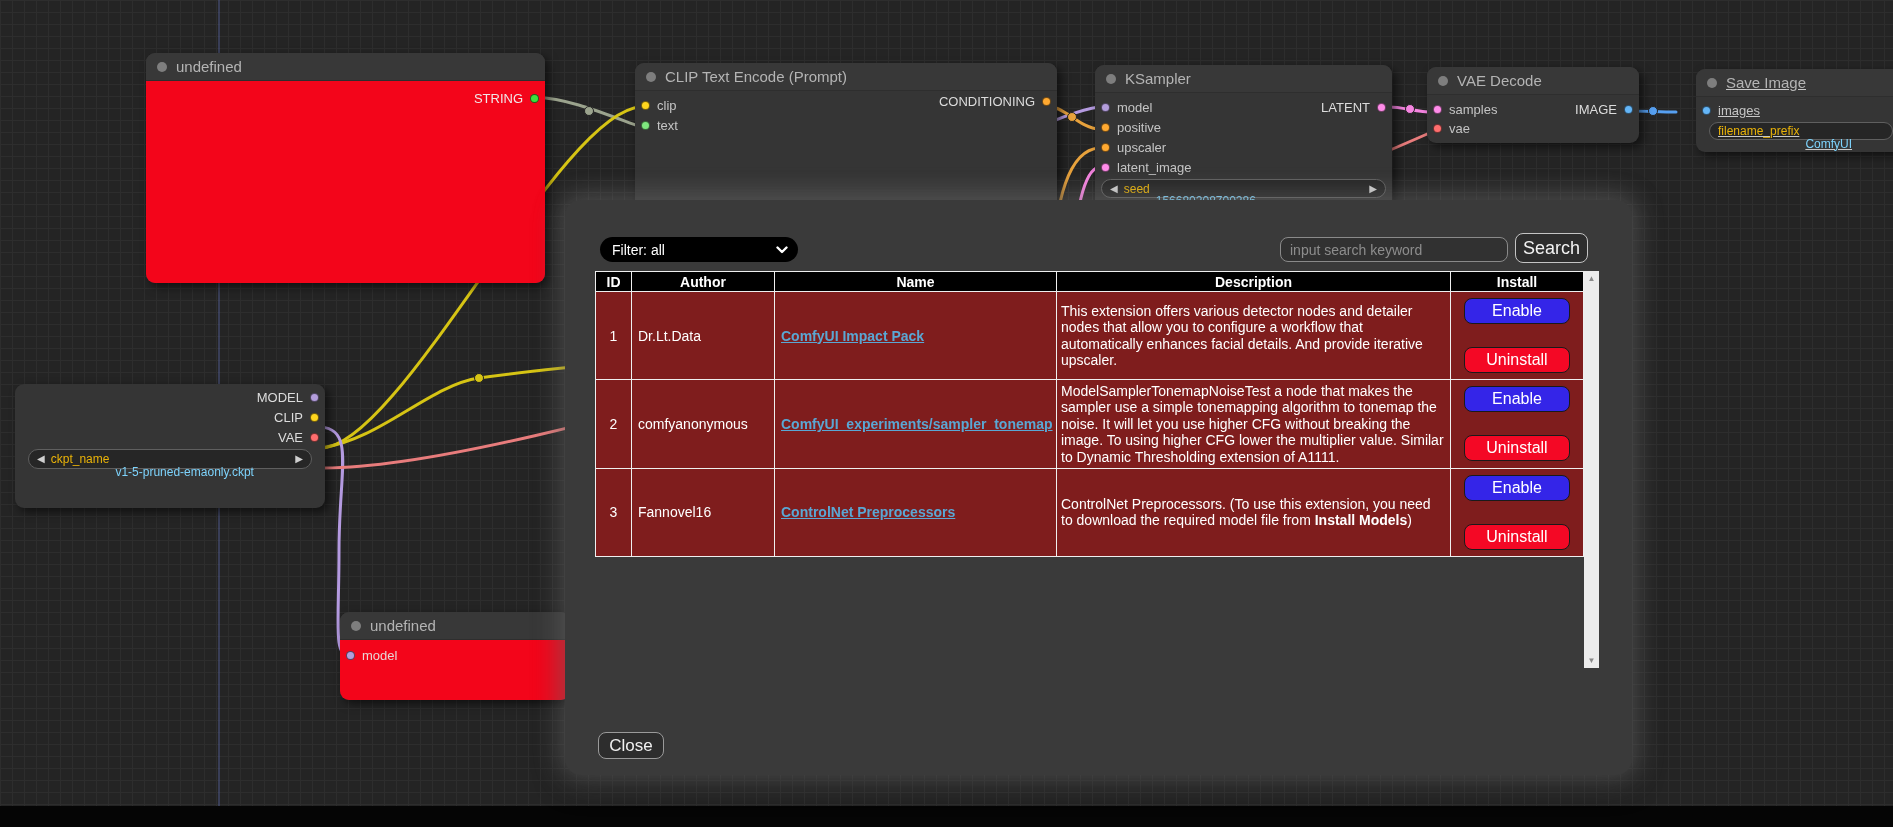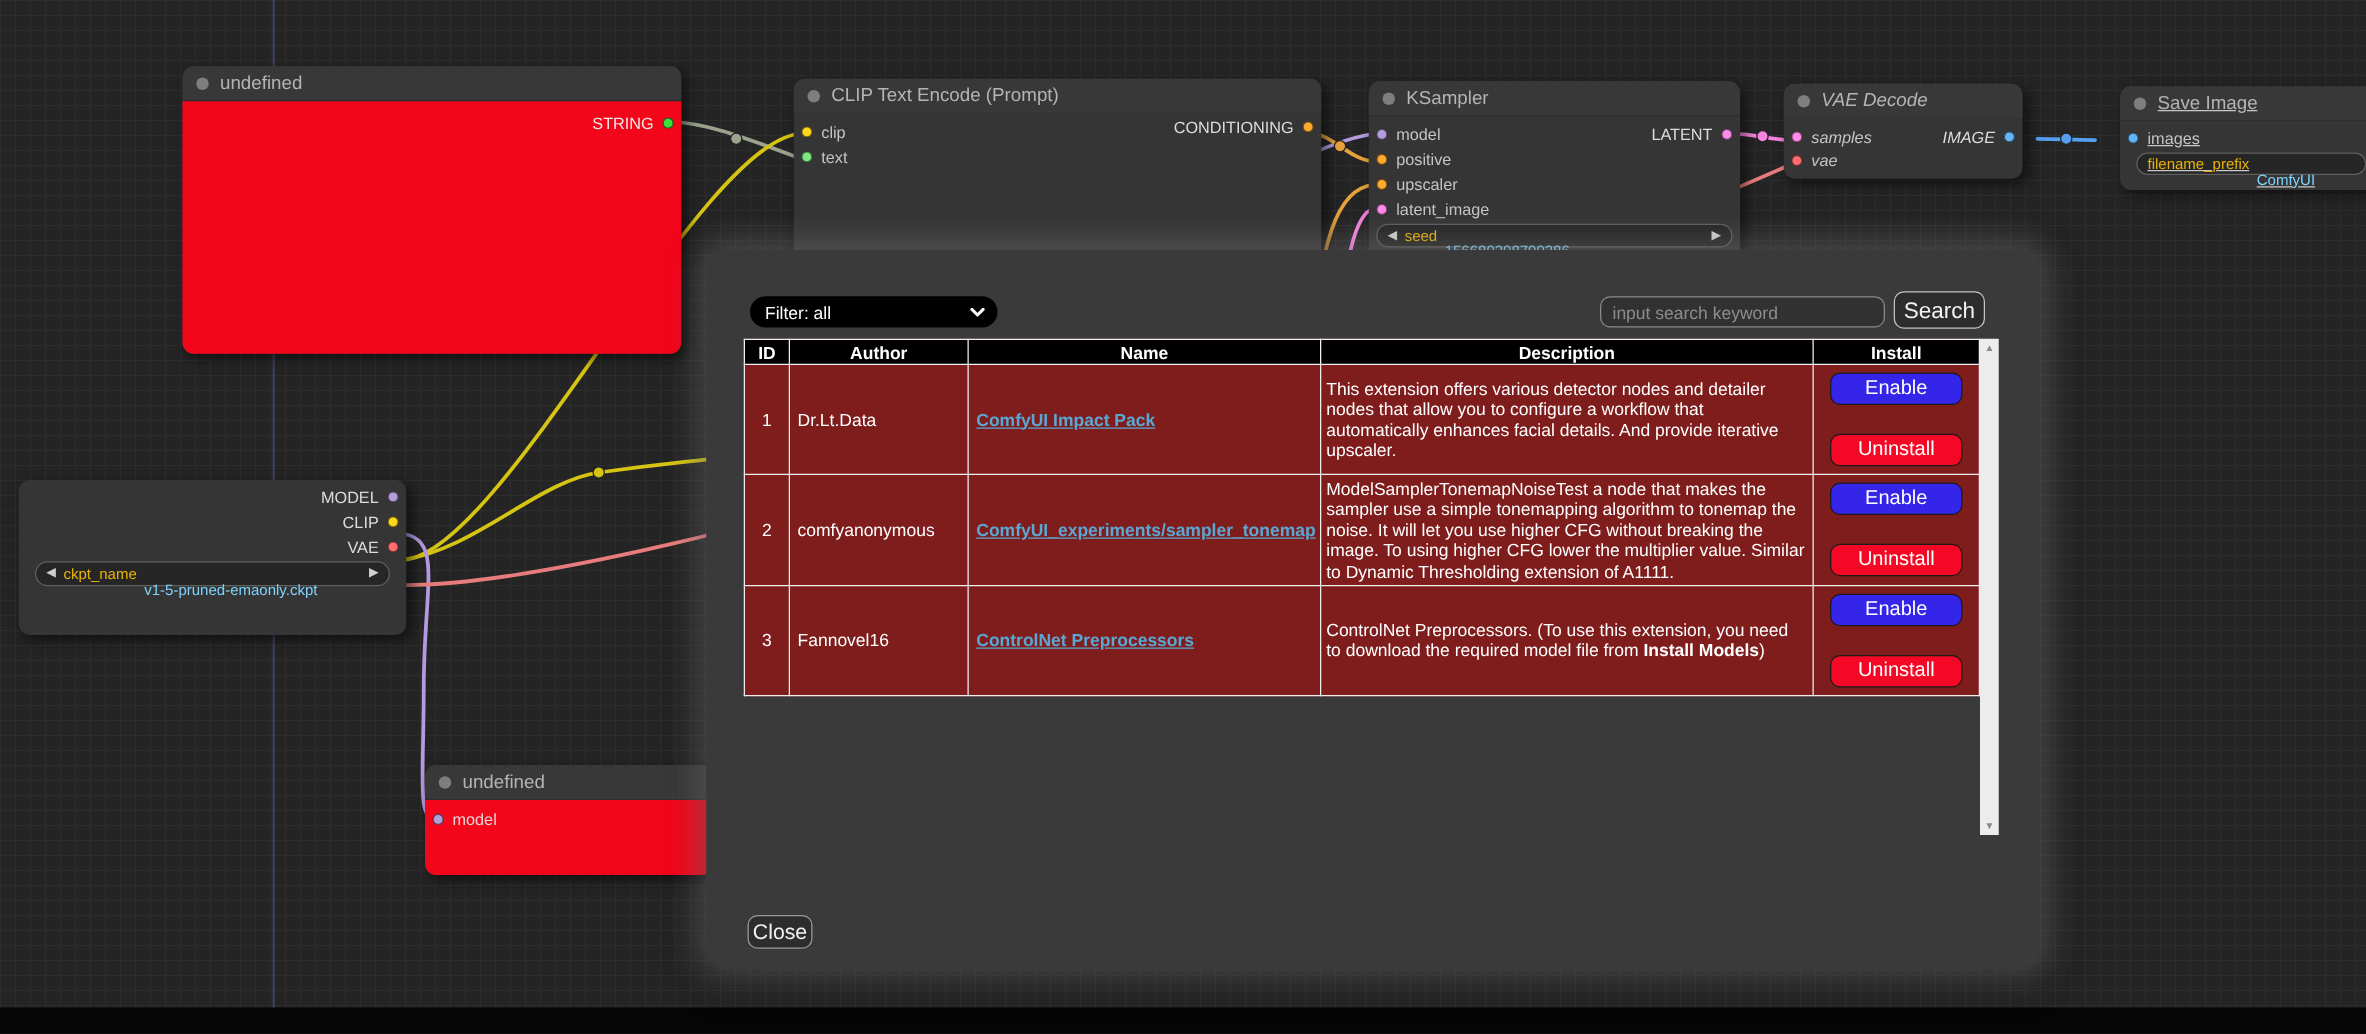--- a/index.html
+++ b/index.html
@@ -69,21 +69,21 @@
   td.c-desc { line-height:1.17; padding:3px 4px; }
   td.c-install { padding:3px 4px; }
   .ibtn { display:block; width:106px; height:26px; margin:3px auto; border-radius:8px;
     border:1px solid #1a1a1a; color:#fff; font-size:16px; cursor:pointer;
     font-family:"Liberation Sans", sans-serif; }
   .ibtn.enable { background:var(--enable_bg); }
   .ibtn.uninstall { background:var(--uninstall_bg);margin-top:23px; }
   .vscroll { position:absolute; right:0; top:0; width:15px; height:397px; background:#ececec;
     display:flex; flex-direction:column; justify-content:space-between; align-items:center;
     font-size:8px; color:#8a8a8a; padding:3px 0; cursor:pointer; }
-  .close-btn { position:absolute; left:33px; top:532px; width:52px; height:27px; background:#2d2d2d;
+  .close-btn { position:absolute; left:33px; top:532px; width:66px; height:27px; background:#2d2d2d;
     border:1px solid #9a9a9a; border-radius:8px; color:#f0f0f0; font-size:17px; cursor:pointer;
     font-family:"Liberation Sans", sans-serif; }
   .chev { width:12px; height:8px; }
 </style>
 </head>
 <body>
 
 <div id="stage">
   <div class="grid"></div>
   <div class="axis-line"></div>
@@ -169,21 +169,21 @@
       </div>
       <div class="widget">
         <span class="warrow">◀</span>
         <span class="wlabel">seed</span>
         <span class="wvalue">156680208700286</span>
         <span class="warrow">▶</span>
       </div>
     </div>
   </div>
 
-  <div class="node" style="left:1427px; top:67px; width:191px; height:76px;font-style:italic;">
+  <div class="node" style="left:1427px; top:67px; width:212px; height:76px;">
     <div class="node-header">
       <span class="hdot"></span>
       <span class="ntitle">VAE Decode</span>
     </div>
     <div class="node-body" style="position:relative; padding-top:5px;">
       <div class="srow" style="height:19px;">
         <span class="sdot" style="background:var(--latent_pink)"></span>
         <span class="slabel">samples</span>
       </div>
       <div class="srow" style="height:19px;">

